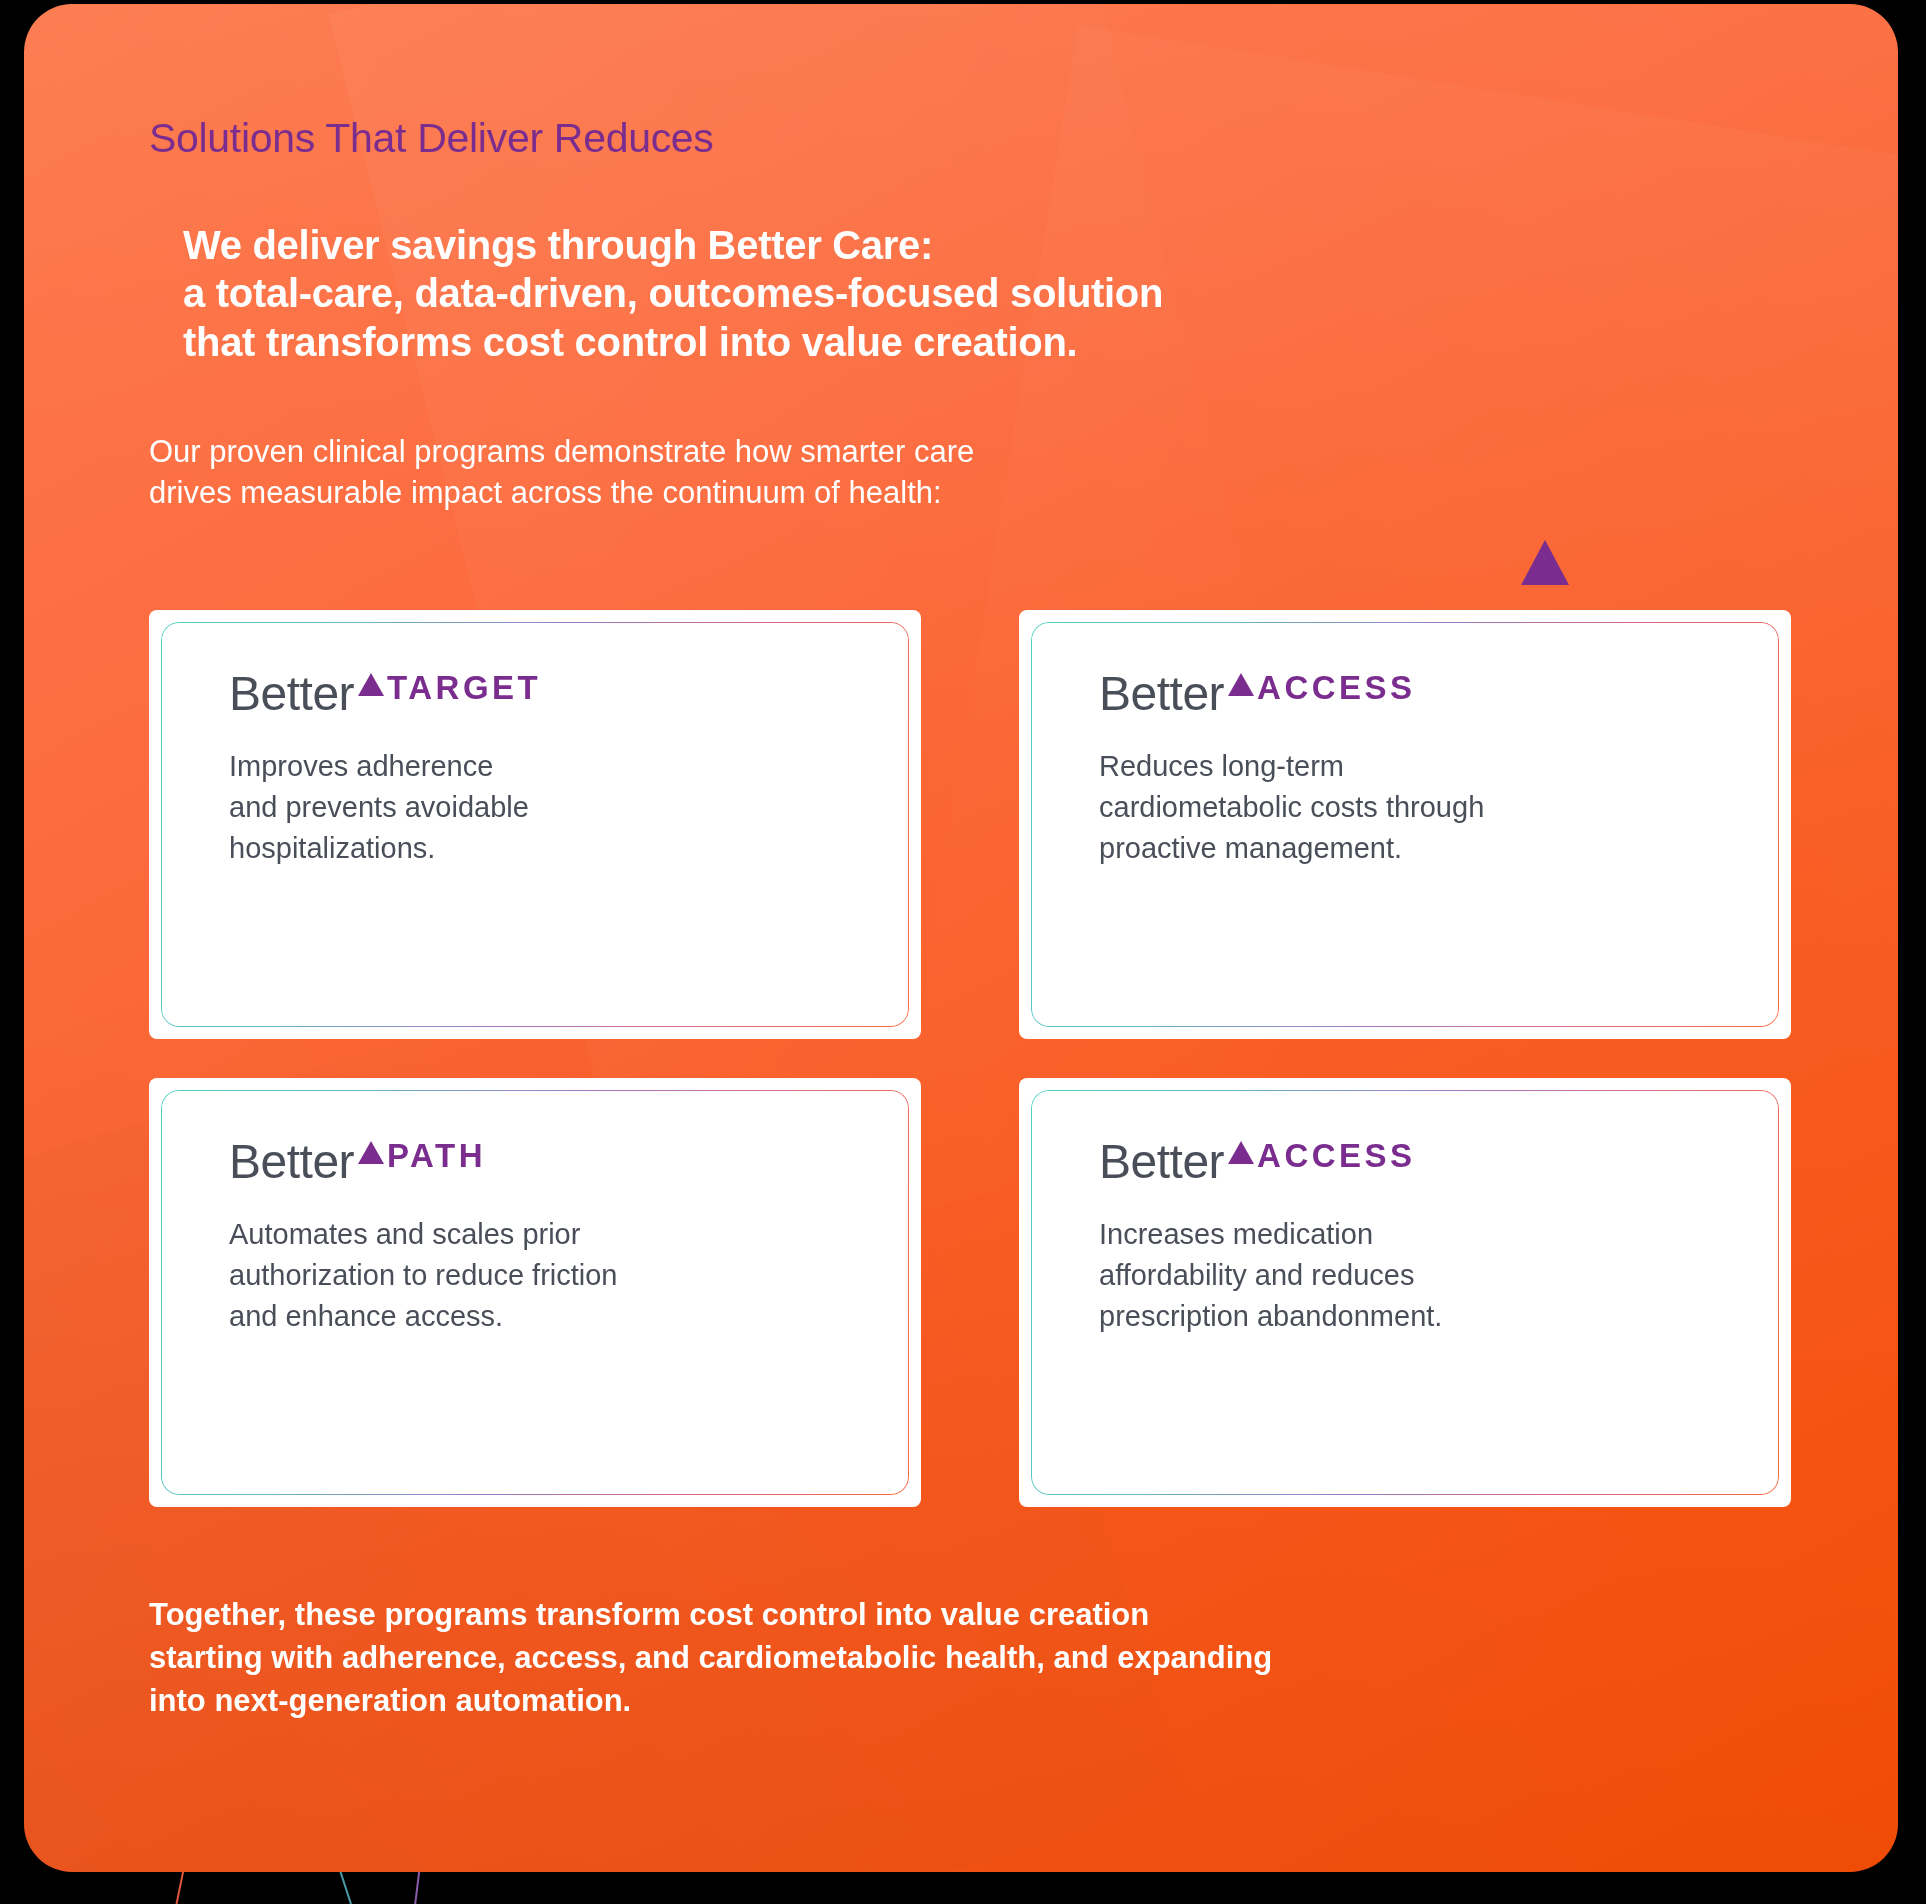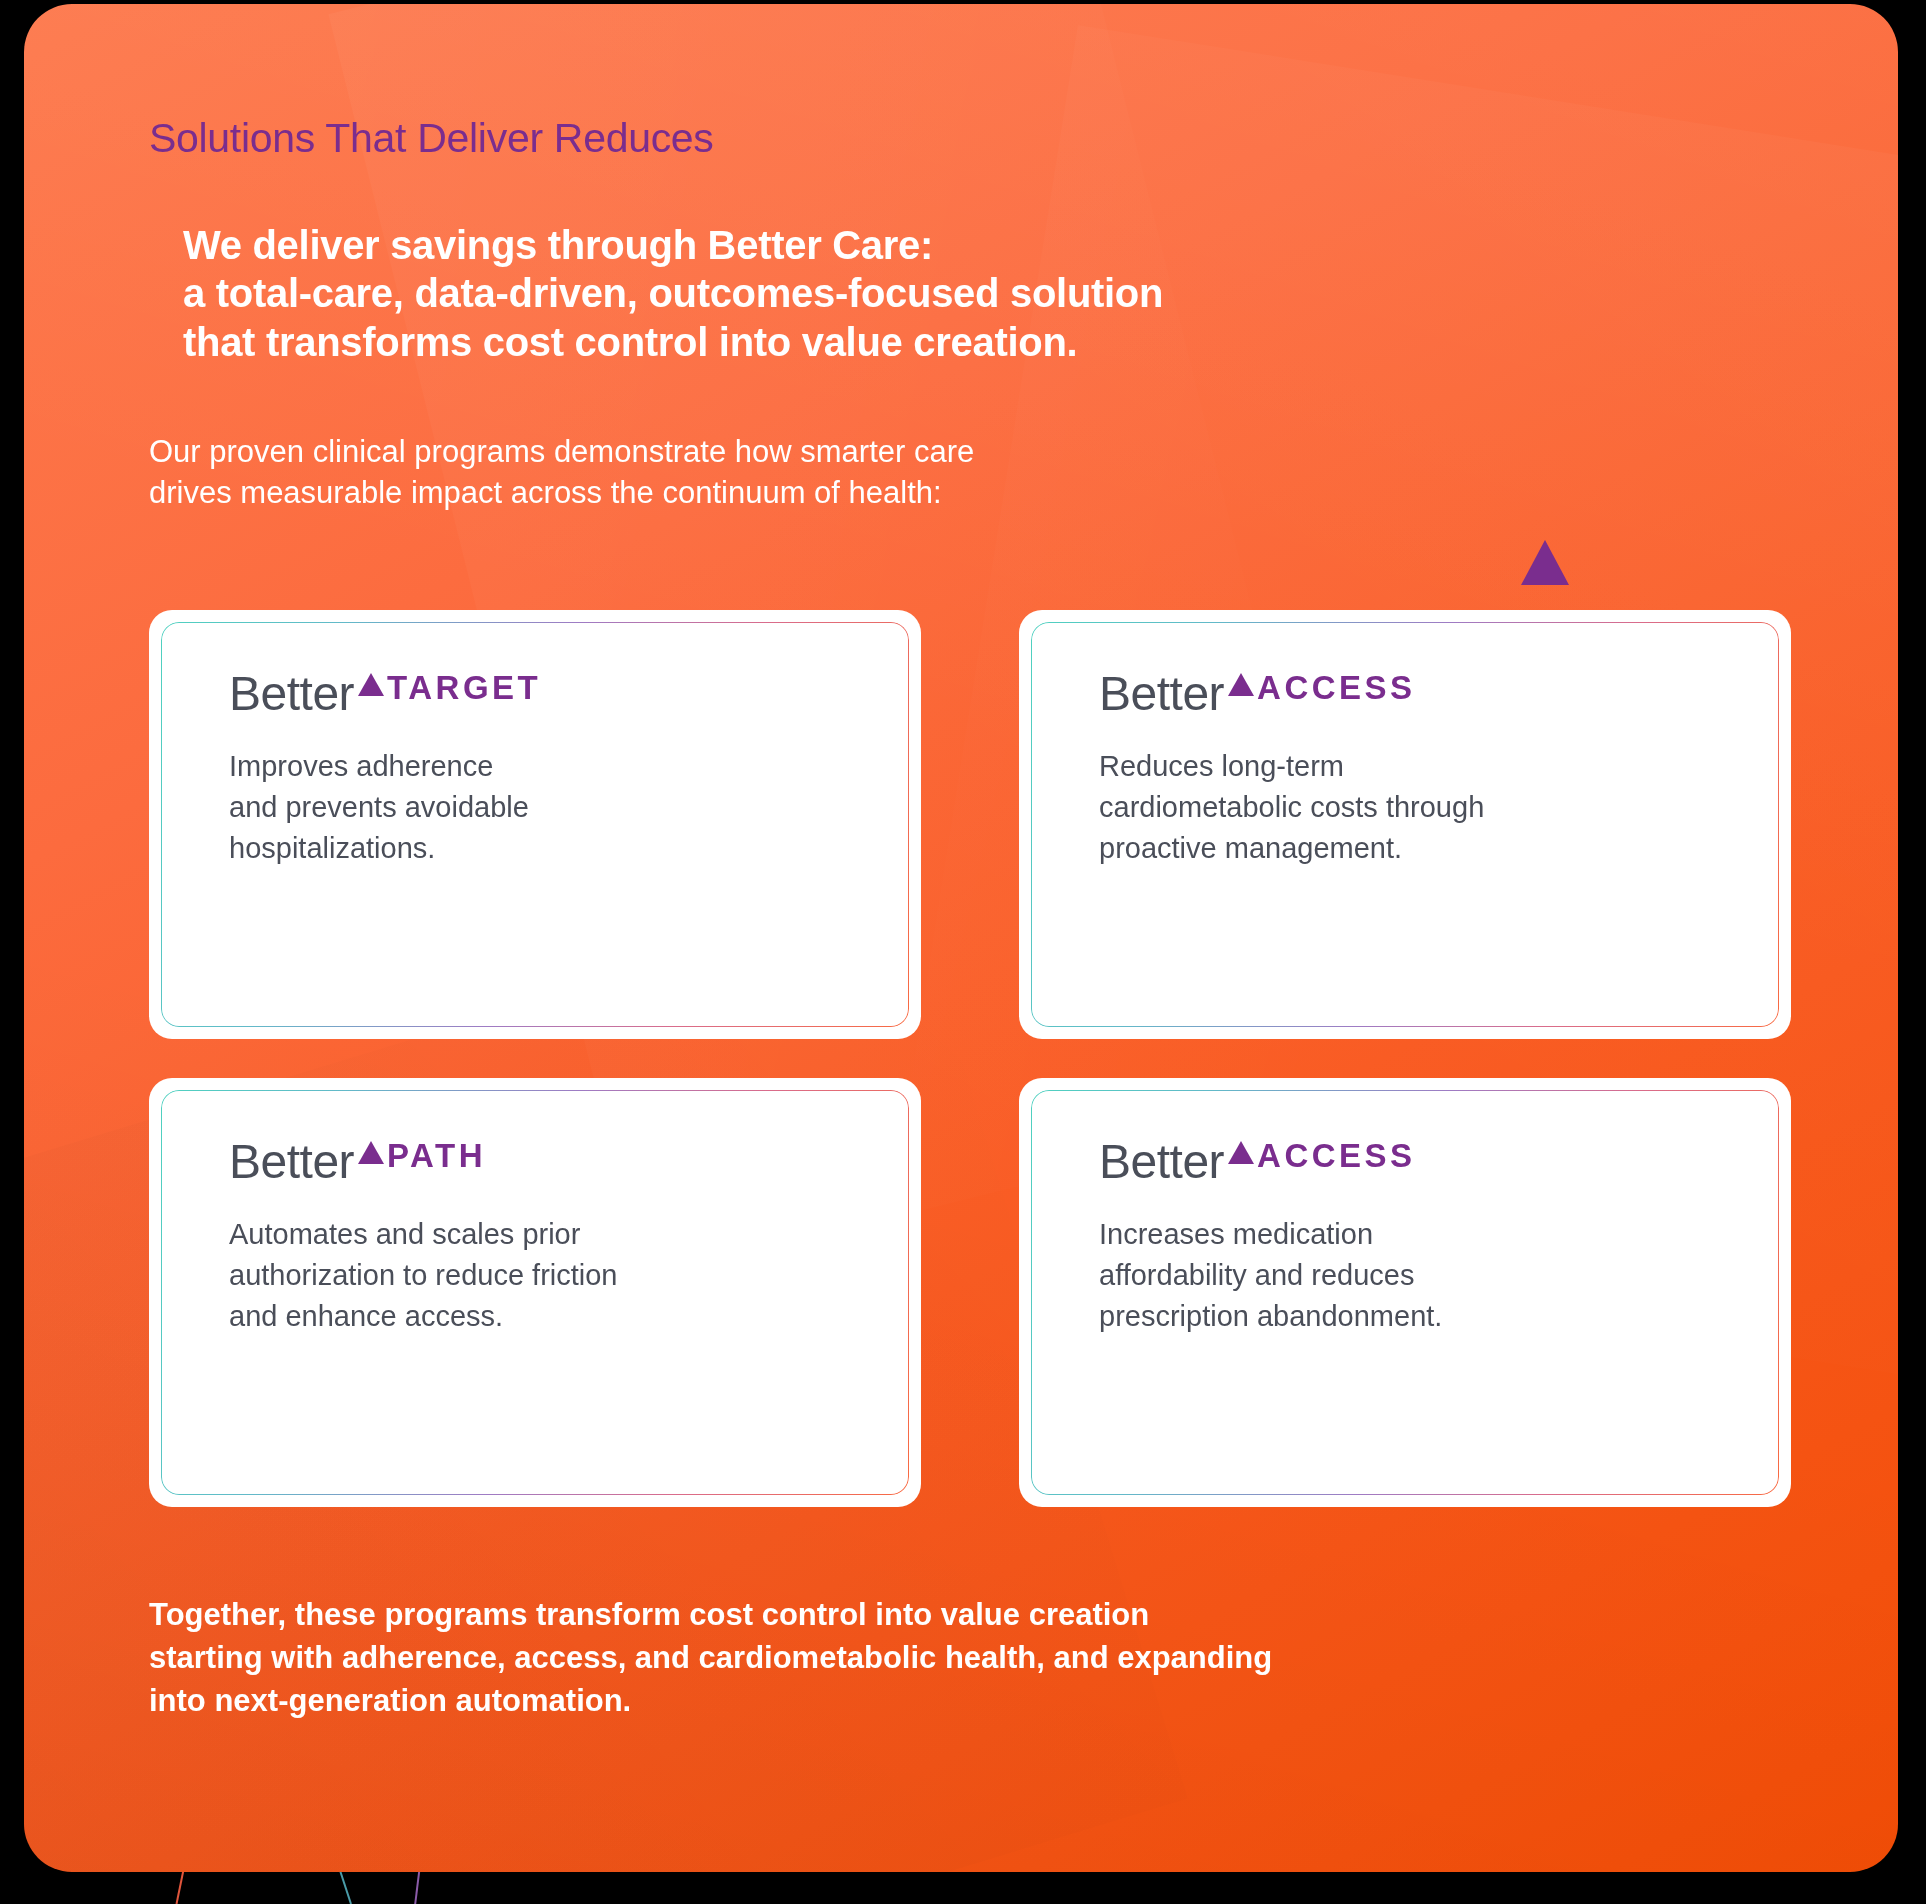--- a/index.html
+++ b/index.html
@@ -118,21 +118,21 @@
     width: 1642px;
     display: grid;
     grid-template-columns: 1fr 1fr;
     grid-template-rows: 429px 429px;
     gap: 39px 98px;
   }
 
   .card {
     position: relative;
     background: #FFFFFF;
-    border-radius: 23px;
+    border-radius: 8px;
     box-sizing: border-box;
   }
   
   .card-frame {
     position: absolute;
     left: 12px; right: 12px;
     top: 12px; bottom: 12px;
     border-radius: 18px;
     padding: 1px;
     background: linear-gradient(103deg, #4FD1C0 0%, #63B9C9 22%, #9F7BC4 50%, #D96C8C 72%, #F96A42 100%);

